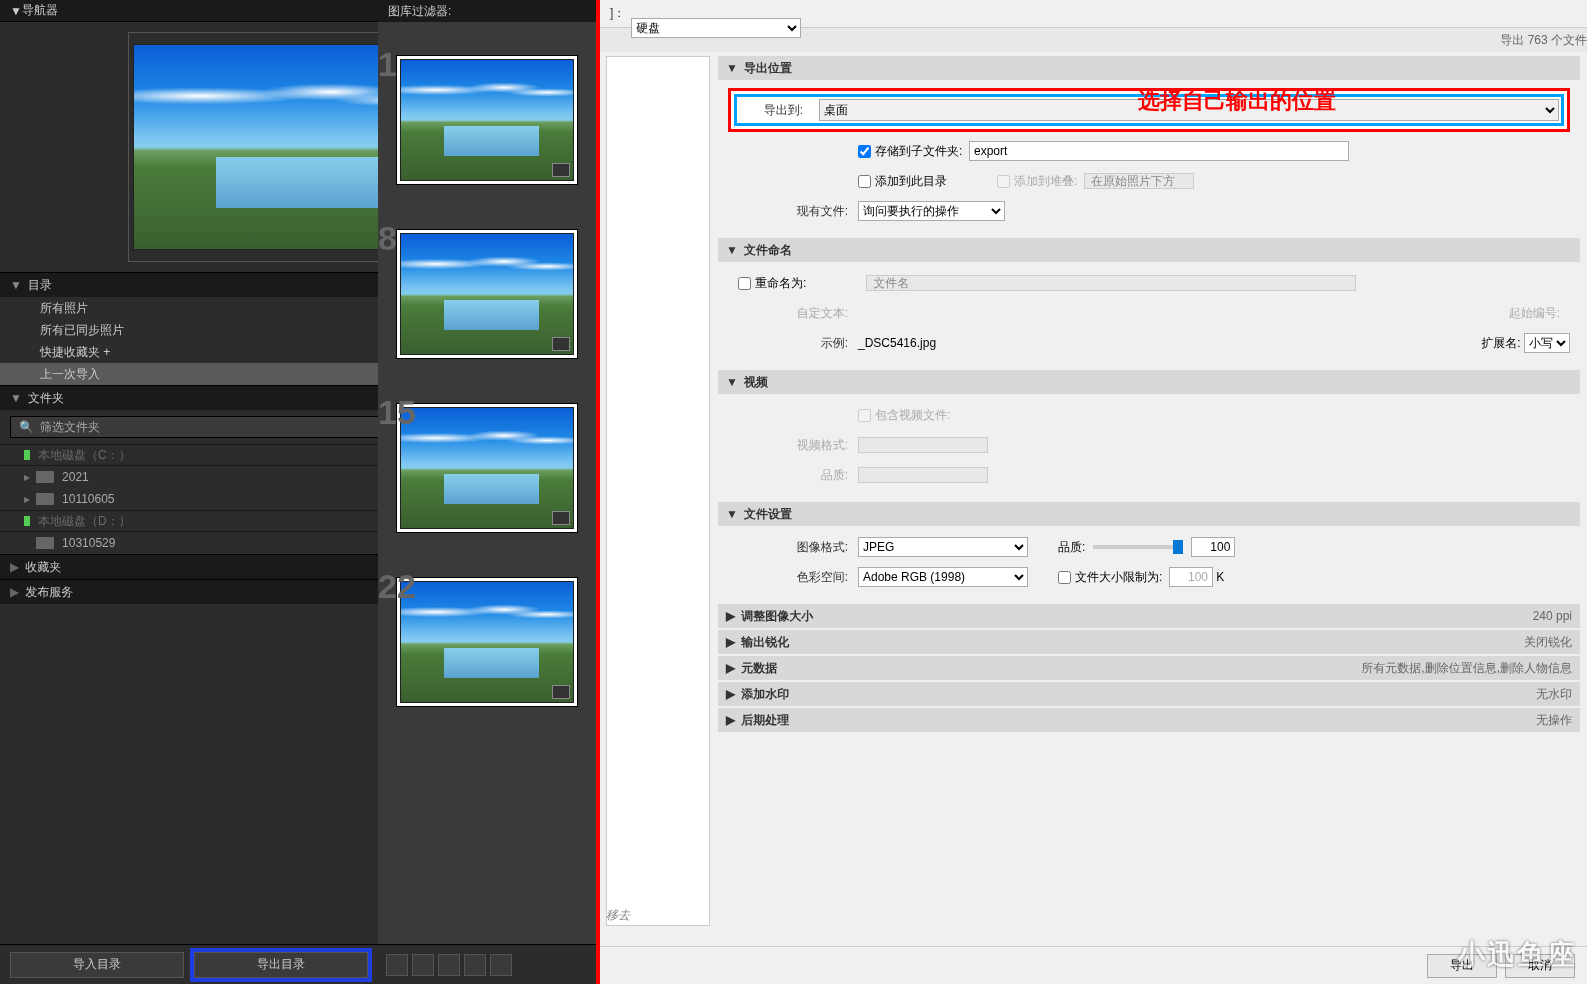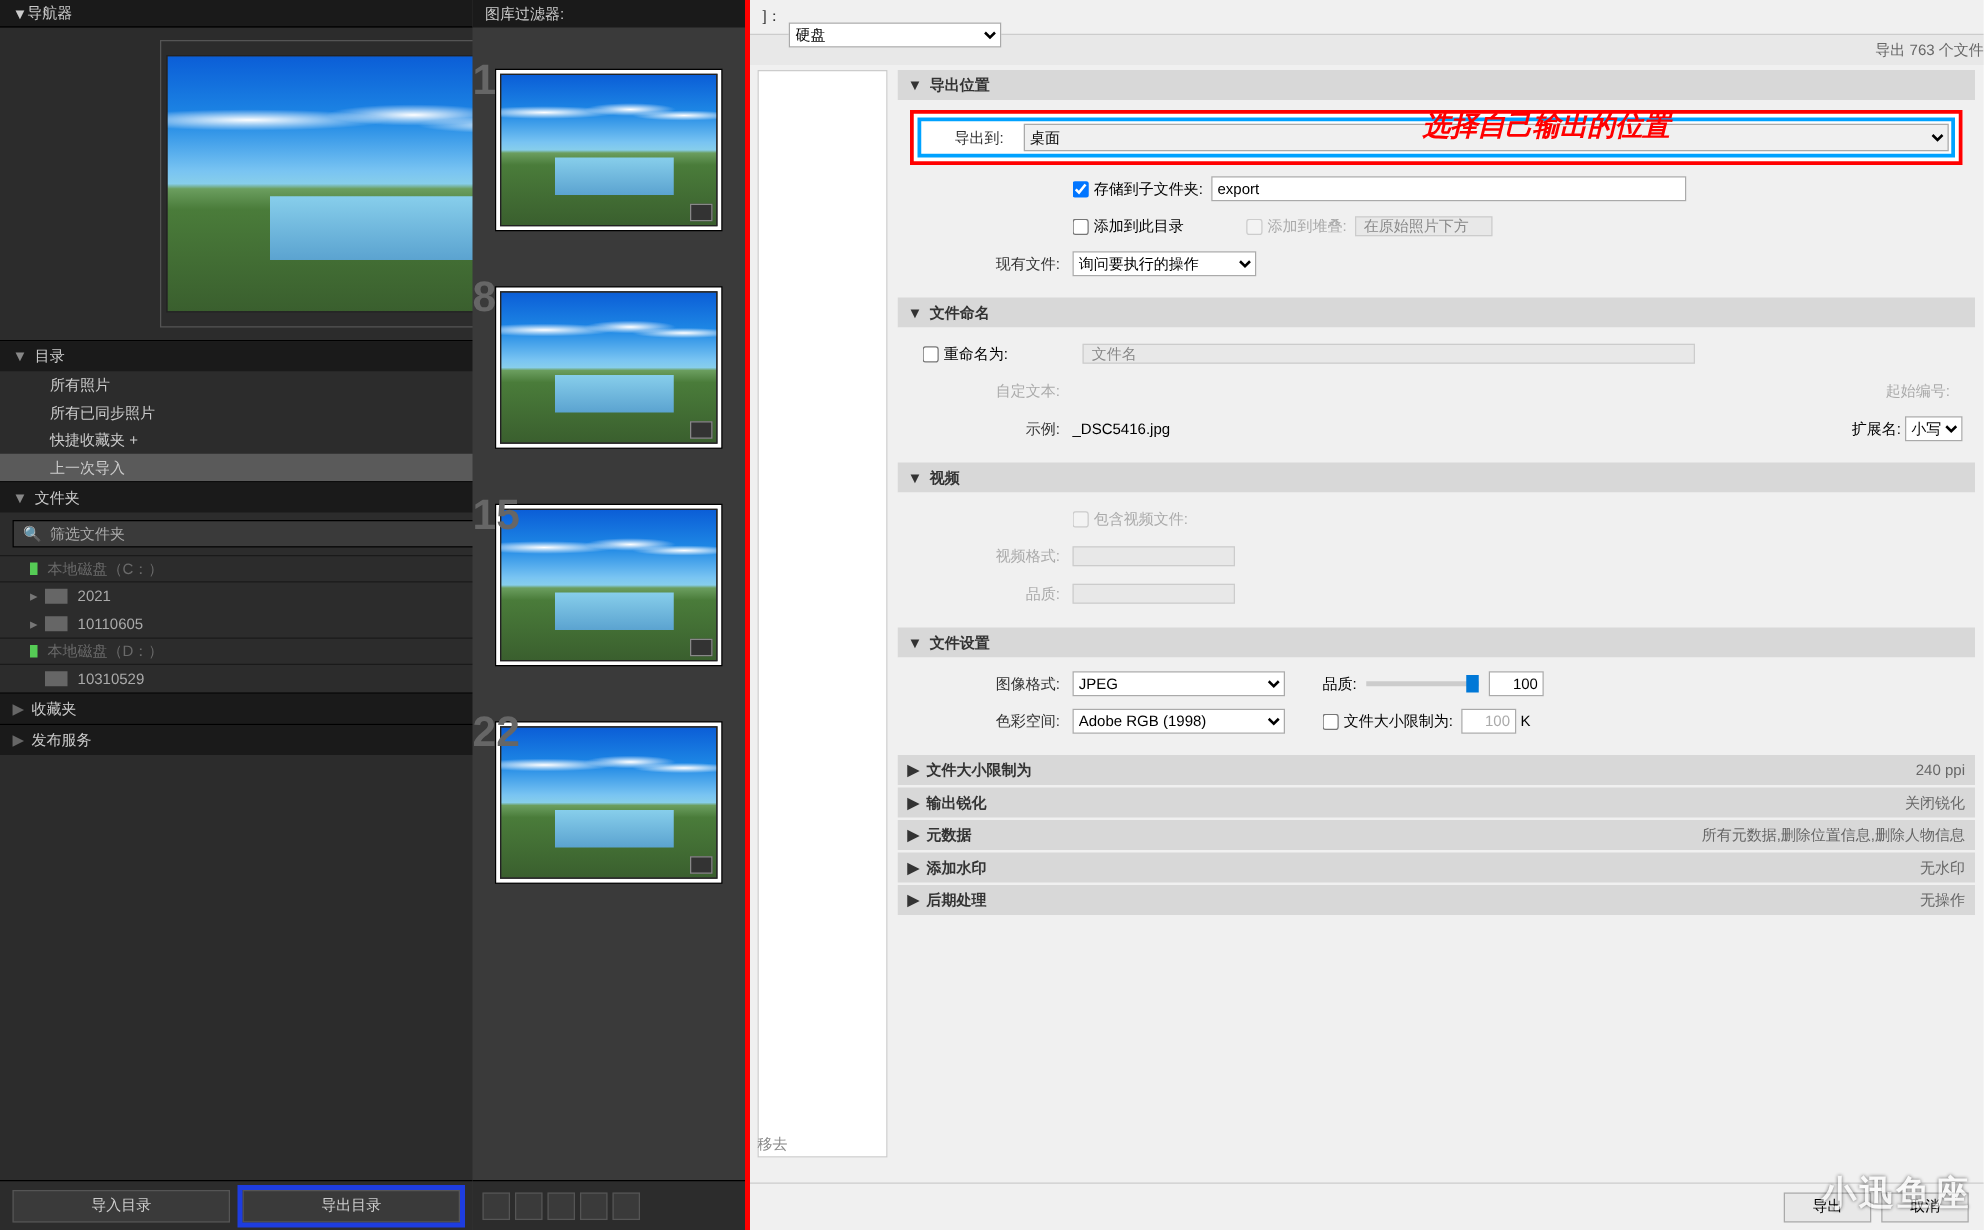--- a/index.html
+++ b/index.html
@@ -68,21 +68,21 @@
 .anno{color:#f00;font-size:22px;font-weight:bold;position:absolute;pointer-events:none;}
 input[type=text]{height:20px;border:1px solid #aaa;padding:0 4px;background:#fff;}
 input[type=checkbox]{margin-right:4px;}
 select.sm{height:20px;border:1px solid #aaa;background:#fff;}
 .readonly{background:#e8e8e8;color:#888;border:1px solid #ccc;height:16px;display:flex;align-items:center;padding:0 6px;}
 .slider{width:90px;height:4px;background:#ccc;position:relative;margin:0 8px;}
 .slider .knob{position:absolute;right:0;top:-5px;width:10px;height:14px;background:#0078d7;}
 .btm-bar{position:absolute;bottom:0;left:0;width:100%;height:38px;background:#f0f0f0;border-top:1px solid #ccc;display:flex;align-items:center;justify-content:flex-end;padding:0 12px;gap:8px;}
 .dlg-btn{width:70px;height:24px;border:1px solid #aaa;background:#e8e8e8;}
 .wm{position:absolute;right:10px;bottom:10px;color:#fff;font-size:28px;font-weight:bold;opacity:.6;text-shadow:0 0 3px #000;letter-spacing:2px;}
-.move-txt{position:absolute;left:6px;bottom:60px;color:#888;}
+.move-txt{position:absolute;left:6px;bottom:60px;color:#888;font-style:italic;}
 </style>
 </head>
 <body>
 
 <div class="left">
   <div class="nav-hdr">
     <span class="tri">▼</span>
     <span>导航器</span>
     <span class="spacer"></span>
     <span class="zoom">
@@ -255,21 +255,21 @@
           <span class="tri2">▼</span>
           <span>导出位置</span>
         </div>
       <div class="sec-body" style="position:relative;">
         <div class="hl-box red">
           <div class="hl-box" style="flex:1;margin:0;">
             <span class="hl-lbl">导出到:</span>
             <select class="sel1"><option>桌面</option></select>
           </div>
         </div>
-        <div class="anno" style="top:6px;left:420px;font-style:italic;">选择自己输出的位置</div>
+        <div class="anno" style="top:6px;left:420px;">选择自己输出的位置</div>
         <div class="frow"><span class="flbl"></span><input type="checkbox" checked="" style=""><span>存储到子文件夹:</span>&nbsp;&nbsp;<input type="text" style="width: 380px;" value="export"></div>
         <div class="frow"><span class="flbl"></span><input type="checkbox" style=""><span>添加到此目录</span><span style="width:50px"></span><input type="checkbox" disabled="" style=""><span style="color:#aaa">添加到堆叠:</span>&nbsp;&nbsp;<span class="readonly" style="width:110px">在原始照片下方</span></div>
         <div class="frow">
             <span class="flbl">现有文件:</span>
             <select class="sm" style="width:147px"><option>询问要执行的操作</option></select>
           </div>
       </div>
     </div>
 
     <div class="sec">
@@ -332,21 +332,21 @@
             </div>
             <input type="text" style="width: 44px; text-align: right;" value="100">
           </div>
         <div class="frow"><span class="flbl">色彩空间:</span><select class="sm" style="width:170px"><option>Adobe RGB (1998)</option></select><span style="width:30px"></span><input type="checkbox" style=""><span>文件大小限制为:</span>&nbsp;&nbsp;<input type="text" style="width: 44px; text-align: right; color: rgb(170, 170, 170);" disabled="" value="100">&nbsp;<span>K</span></div>
       </div>
     </div>
 
     <div class="sec">
         <div class="sec-bar">
           <span class="tri2">▶</span>
-          <span>文件大小限制为</span>
+          <span>调整图像大小</span>
           <span class="val">240 ppi</span>
         </div>
       </div>
     <div class="sec">
         <div class="sec-bar">
           <span class="tri2">▶</span>
           <span>输出锐化</span>
           <span class="val">关闭锐化</span>
         </div>
       </div>

